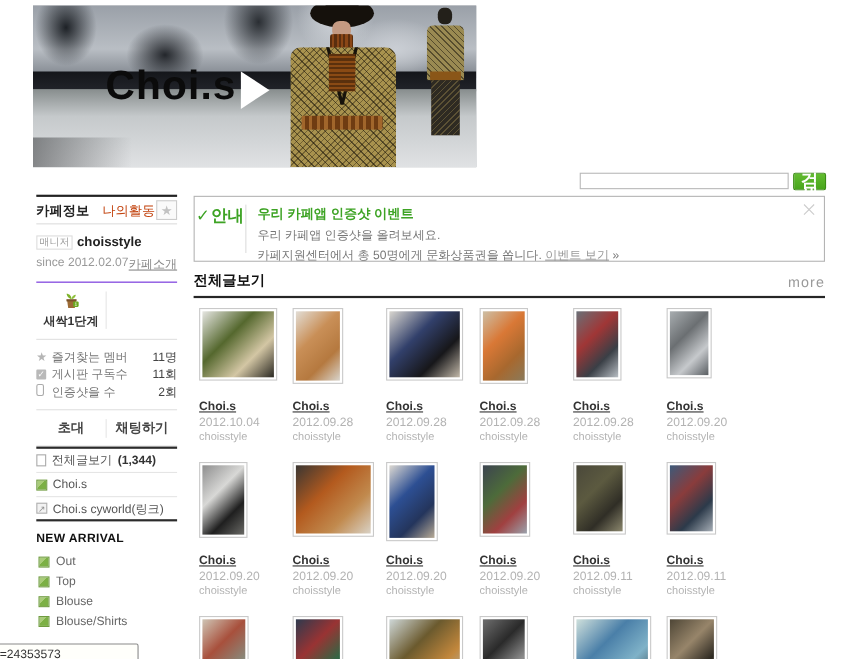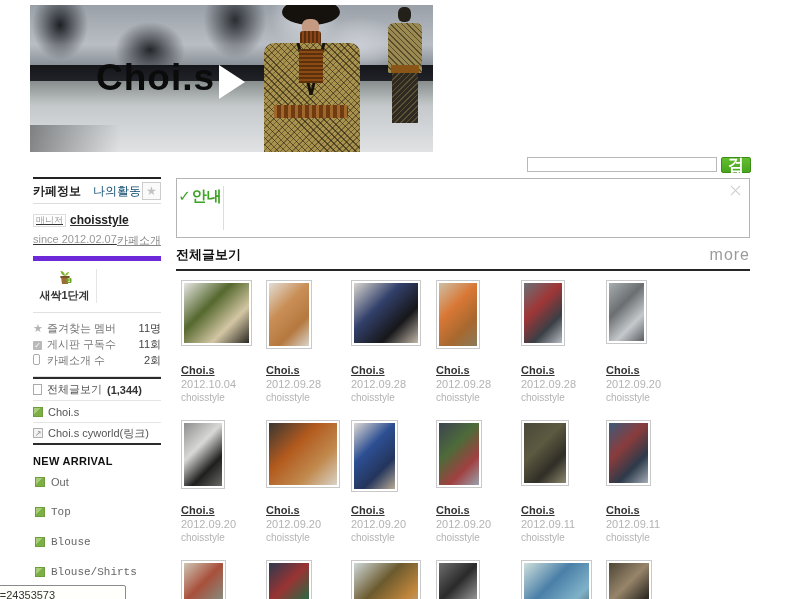--- a/index.html
+++ b/index.html
@@ -60,24 +60,24 @@
   .search-input { width:190px; height:15px; border:1px solid #b8b8b8; font-size:11px; padding:0 4px; outline:none; }
   .search-btn { margin-left:4px; width:30px; height:16px; border:1px solid #3c8c16; border-radius:2px;
     background:linear-gradient(180deg,#63bd30,#48a51c); color:#fff; font-size:16px; font-weight:bold;
     line-height:14px; text-align:center; cursor:pointer; }
 
   
   .sidebar { position:absolute; left:33px; top:177px; width:128px; }
   .sb-tabs { border-top:2px solid #222; border-bottom:1px solid #ddd; height:27px; display:flex; align-items:center; }
   .sb-tab { font-size:12px; cursor:pointer; }
   .sb-tab.active { font-weight:bold; color:#222; }
-  .sb-tab.idle { color:#0c4a6e; margin-left:12px; }
+  .sb-tab.idle { color:#c2410c; margin-left:12px; }
   .sb-fav { margin-left:auto; width:19px; height:18px; border:1px solid #ccc; background:#fafafa;
     color:#c2c2c2; font-size:12px; text-align:center; line-height:17px; cursor:pointer; }
-  .sb-profile { padding:9px 0 8px 0; border-bottom:5px solid #6d28d9;text-decoration:underline; }
+  .sb-profile { padding:9px 0 8px 0; border-bottom:1px solid #6d28d9; }
   .sb-mgr-row { display:flex; align-items:center; }
   .sb-mgr-badge { font-size:9px; color:#999; border:1px solid #ddd; padding:0 2px; line-height:11px; margin-right:4px; }
   .sb-mgr-name { font-weight:bold; font-size:12px; color:#222; }
   .sb-since-row { display:flex; margin-top:6px; font-size:11px; color:#999; }
   .sb-intro-link { margin-left:auto; color:#888; text-decoration:underline; cursor:pointer; }
   .sb-level { display:flex; border-bottom:1px solid #e0e0e0; padding:8px 0 9px 0; }
   .sb-level-cell { width:50%; text-align:center; }
   .sb-level-cell:first-child { border-right:1px solid #e5e5e5; }
   .sb-level-label { font-size:11px; font-weight:bold; color:#333; margin-top:3px; }
   .sb-members { font-size:12px; font-weight:bold; color:#333; margin-top:4px; display:flex; justify-content:center; align-items:center; gap:3px; }
@@ -104,41 +104,41 @@
     linear-gradient(#fff,#fff) , repeating-linear-gradient(180deg,#bbb 0 1px, transparent 1px 3px); background-size:100% 100%, 70% 60%; background-position:0 0, 1px 2px; background-repeat:no-repeat; }
   .img-ic { display:inline-block; width:10px; height:10px; border:1px solid #6f9c3f; background:
     linear-gradient(135deg,#a9cc79 0 40%, #7cb045 40%); }
   .lnk-ic { display:inline-block; width:10px; height:10px; border:1px solid #b0b0b0; background:#f2f2f2;
     color:#909090; font-size:8px; line-height:9px; text-align:center; }
   .sb-section { font-size:11px; font-weight:bold; color:#111; letter-spacing:.3px; margin:10px 0 8px 0; }
   .sb-cat { display:flex; align-items:center; gap:6px; font-size:11px; color:#666; height:14px; margin-bottom:0; cursor:pointer; padding-left:2px; }
   .sb-cats { display:flex; flex-direction:column; gap:0; }
   .sb-cats .sb-cat { height:14px; }
   .sb-cats { row-gap:0; }
-  .sb-cat + .sb-cat { margin-top:16px;font-family:Liberation Mono, monospace; }
+  .sb-cat + .sb-cat { margin-top:4px; }
   .sb-cat { line-height:14px; }
 
   
   .main { position:absolute; left:176px; top:178px; width:574px; }
   .notice { position:relative; height:60px; border:1px solid #b4b4b4; background:#fff; display:flex; }
   .notice-badge { width:46px; padding-top:8px; text-align:center; font-size:15px; font-weight:bold; color:#3da324; }
   .notice-badge .chkmark { font-weight:normal; margin-right:1px; }
   .notice-sep { width:1px; background:#ddd; margin:7px 0; }
   .notice-body { padding:7px 0 0 10px; flex:1; }
   .notice-title { font-size:12px; font-weight:bold; color:#3da324; }
   .notice-line { font-size:11px; color:#777; margin-top:3px; }
   .notice-link { color:#999; text-decoration:underline; cursor:pointer; }
   .notice-close { position:absolute; right:7px; top:5px; width:13px; height:13px; cursor:pointer; }
   .notice-close:before, .notice-close:after { content:""; position:absolute; left:6px; top:0; width:1px; height:13px; background:#ccc; }
   .notice-close:before { transform:rotate(45deg); }
   .notice-close:after { transform:rotate(-45deg); }
 
   .board-header { margin-top:8px; display:flex; align-items:flex-end; border-bottom:2px solid #262626; padding-bottom:5px; }
   .board-title { font-size:13px; font-weight:bold; color:#111; }
-  .board-more { margin-left:auto; font-size:16px; color:#9a9a9a; letter-spacing:1px; cursor:pointer; }
+  .board-more { margin-left:auto; font-size:13px; color:#9a9a9a; letter-spacing:1px; cursor:pointer; }
 
   .posts-grid { margin-top:9px; margin-left:5px; }
   .posts-row { display:flex; }
   .post { width:85px; }
   .thumb-area { height:84px; }
   .thumb { display:block; border:1px solid #c9c9c9; background:#fff; padding:2px; cursor:pointer; }
   .thumb-img { display:block; }
   .post-title { font-size:11px; font-weight:bold; color:#333; text-decoration:underline; cursor:pointer; line-height:12px; }
   .post-date { font-size:11px; color:#b3b3b3; margin-top:2px; line-height:12px; }
   .post-author { font-size:10px; color:#b3b3b3; margin-top:2px; line-height:11px; }
@@ -226,23 +226,27 @@
         <span>즐겨찾는 멤버</span>
         <span class="val">11명</span>
       </div>
       <div class="sb-stat">
         <span class="s-icon"><span class="chk">✓</span></span>
         <span>게시판 구독수</span>
         <span class="val">11회</span>
       </div>
       <div class="sb-stat">
         <span class="s-icon"><span class="phn"></span></span>
-        <span>카페소개 수</span>
+        <span>인증샷을 수</span>
         <span class="val">2회</span>
       </div>
+    </div>
+    <div class="sb-actions">
+      <div class="sb-action">초대</div>
+      <div class="sb-action">채팅하기</div>
     </div>
     <div class="sb-menu">
       <div class="sb-menu-item">
         <span class="doc-ic"></span>
         <span>전체글보기</span>
         <b>(1,344)</b>
       </div>
       <div class="sb-menu-item">
         <span class="img-ic"></span>
         <span>Choi.s</span>
@@ -273,20 +277,29 @@
 
     </div>
   </div>
 
   <div class="main">
     <div class="notice">
       <div class="notice-badge">
         <span class="chkmark">✓</span><span>안내</span>
       </div>
       <div class="notice-sep"></div>
+      <div class="notice-body">
+        <div class="notice-title">우리 카페앱 인증샷 이벤트</div>
+        <div class="notice-line">우리 카페앱 인증샷을 올려보세요.</div>
+        <div class="notice-line">
+          <span>카페지원센터에서 총 50명에게 문화상품권을 쏩니다.</span>
+          <span class="notice-link">이벤트 보기</span>
+          <span>»</span>
+        </div>
+      </div>
       <div class="notice-close"></div>
     </div>
 
     <div class="board-header">
       <span class="board-title">전체글보기</span>
       <span class="board-more">more</span>
     </div>
 
     <div class="posts-grid" id="posts-grid">
         <div class="posts-row">

